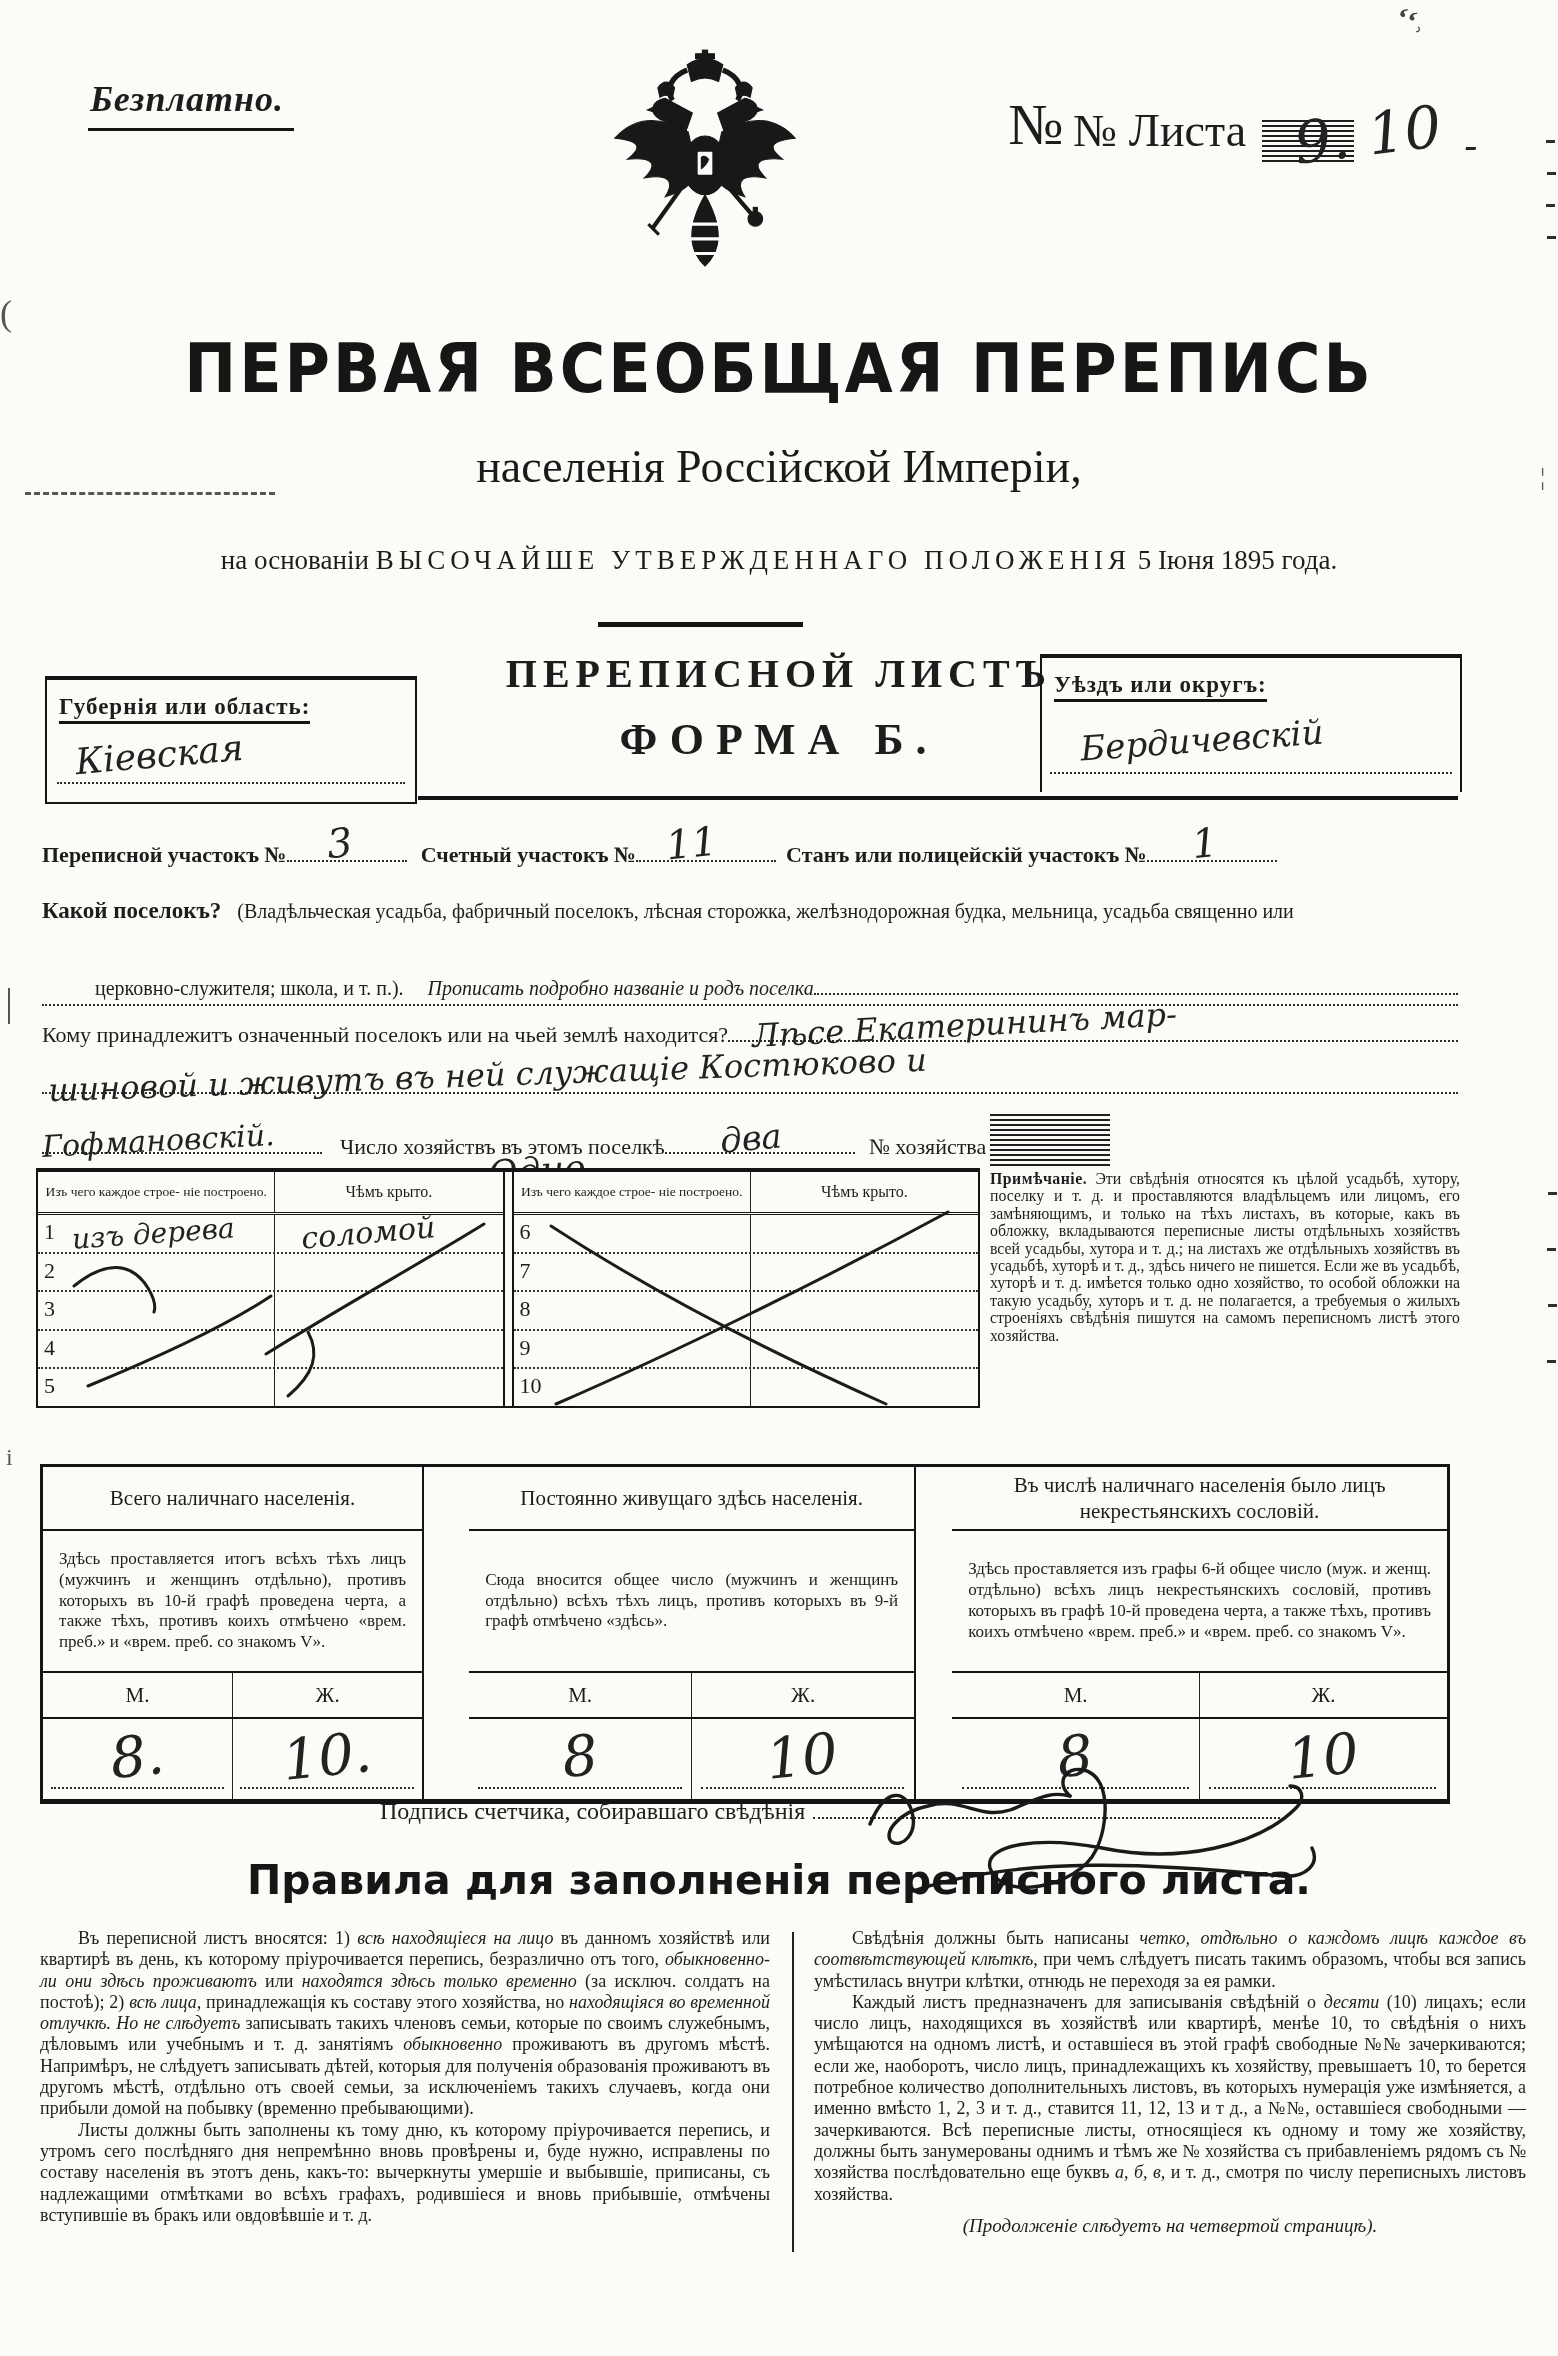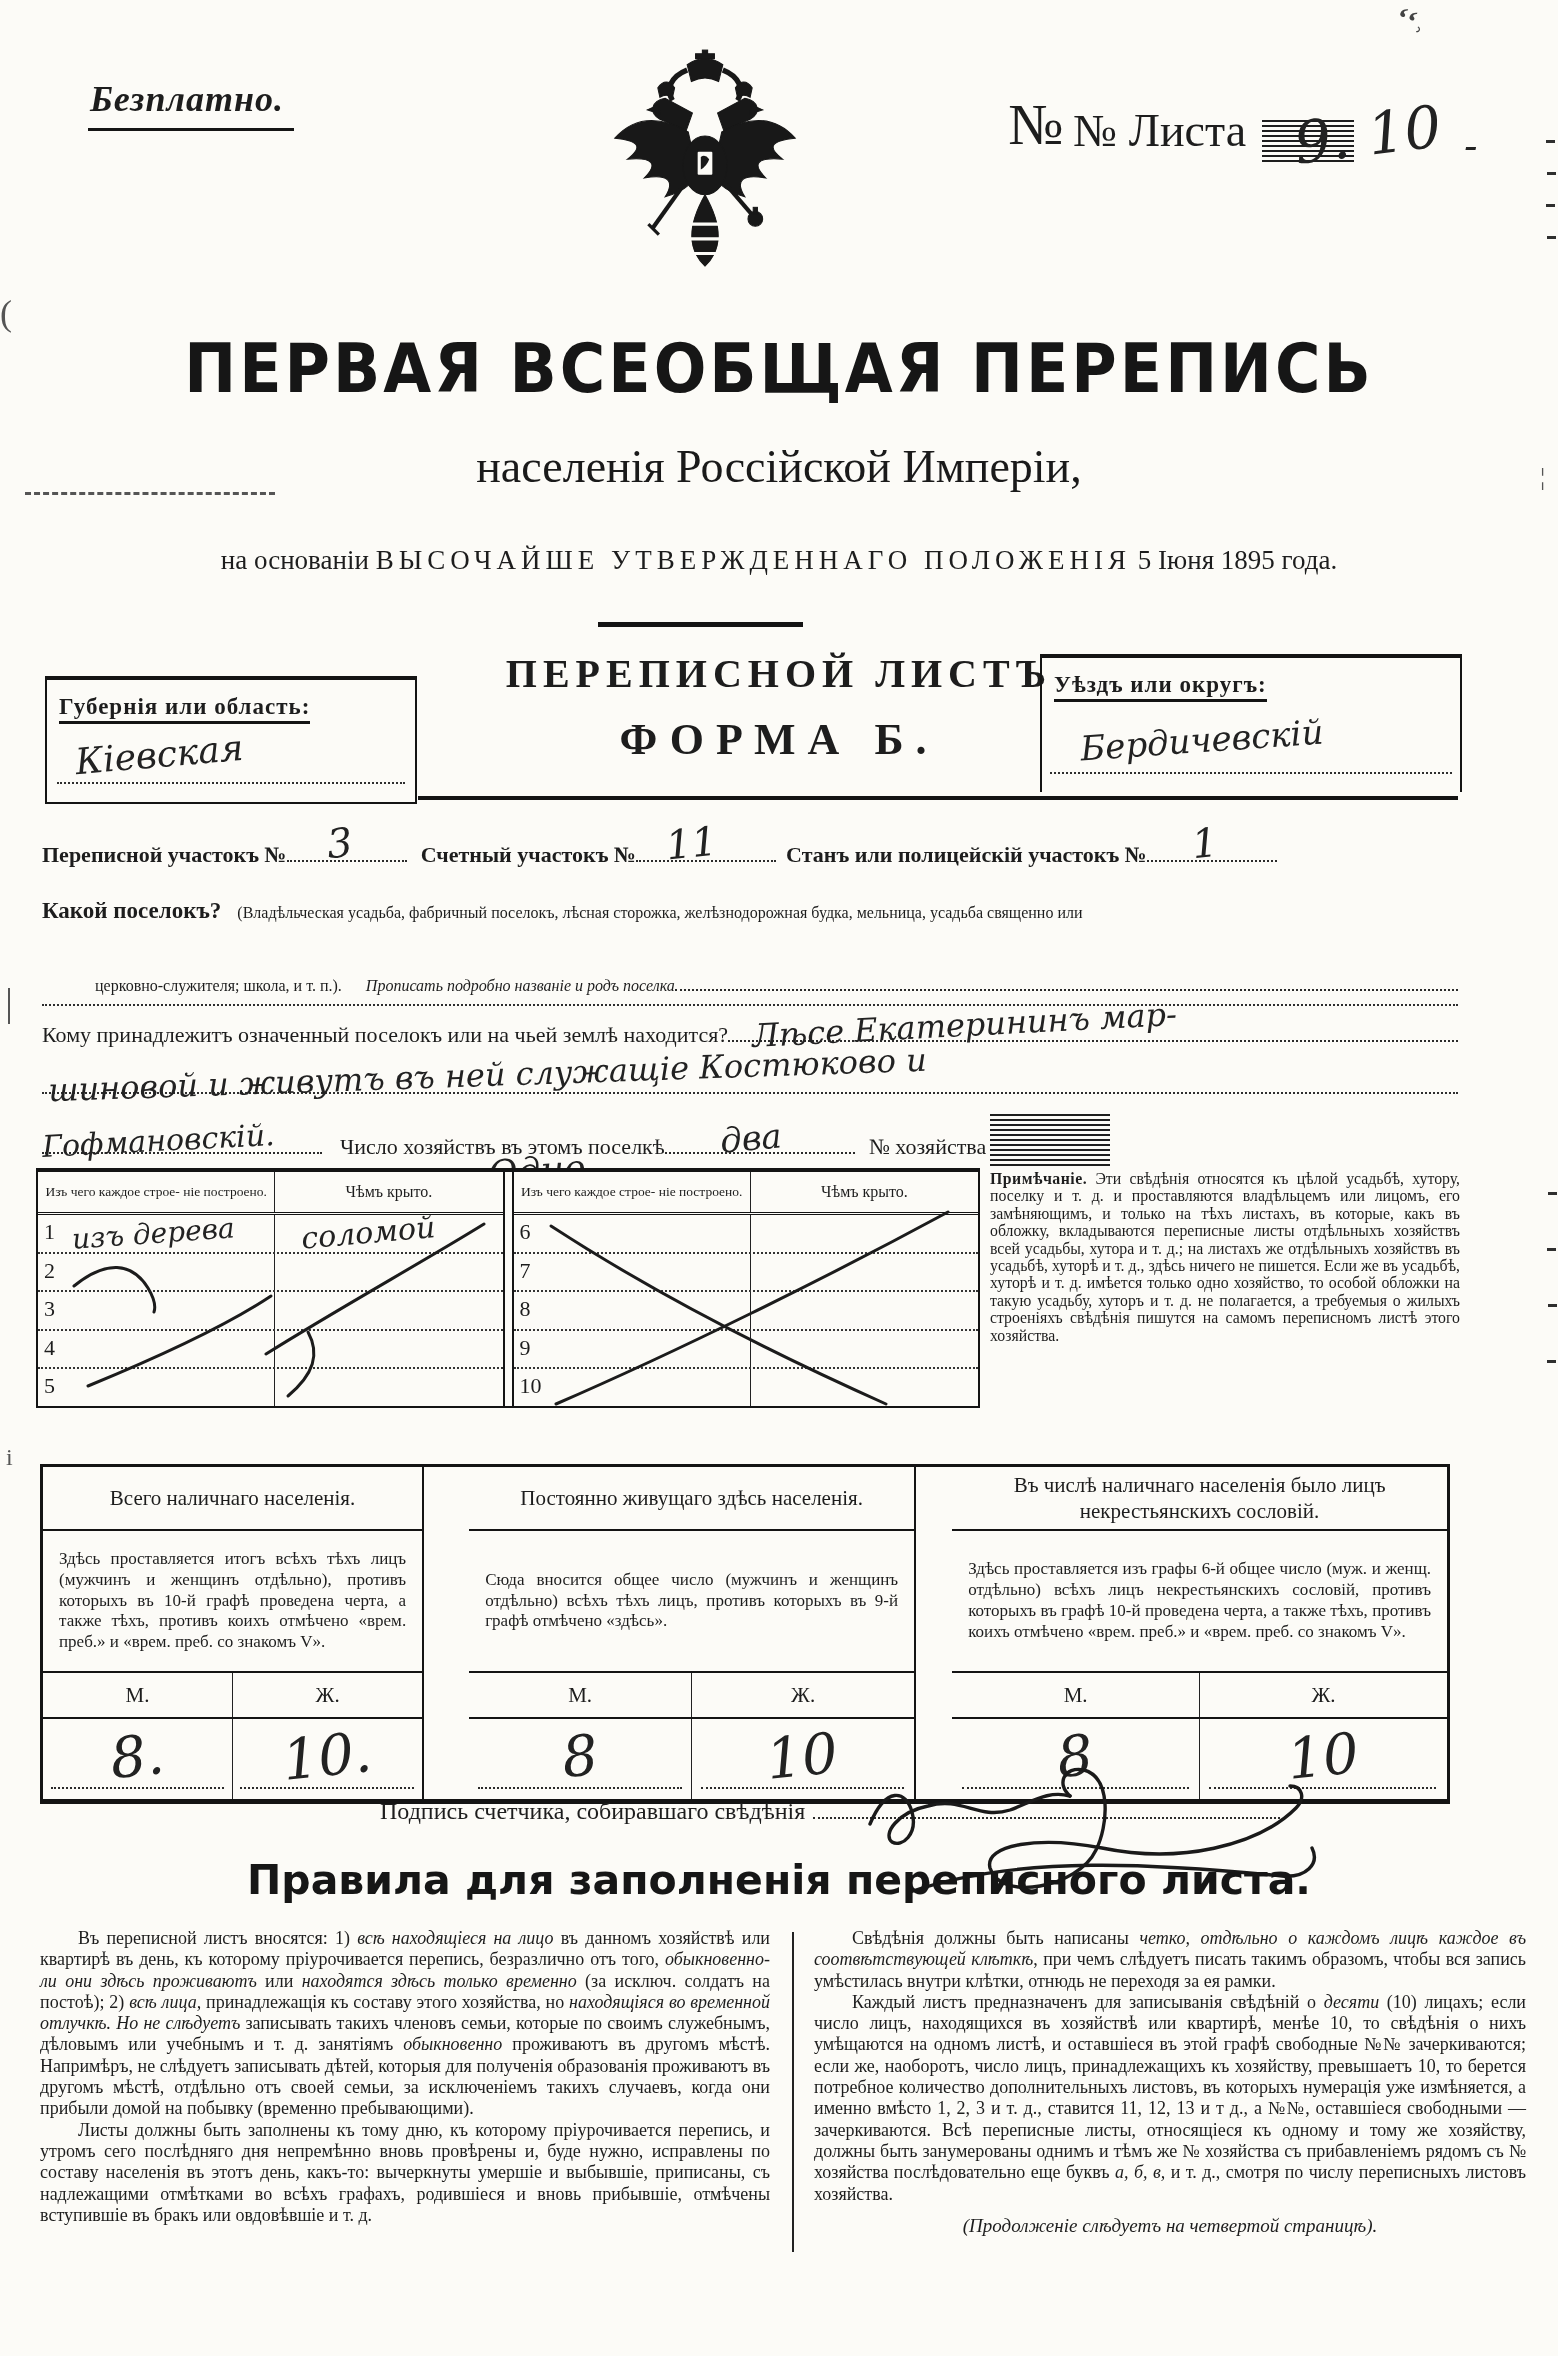--- a/index.html
+++ b/index.html
@@ -41,21 +41,21 @@
   .hdr-box .lbl .u{border-bottom:3px solid #141414;padding-bottom:2px;}
   .dotline{border-bottom:2px dotted #2e2e2e;}
   .form-title{width:100%;text-align:center;font-weight:bold;font-size:40px;letter-spacing:6px;white-space:nowrap;}
   .form-b{width:100%;text-align:center;font-weight:bold;font-size:44px;letter-spacing:12px;white-space:nowrap;}
   .hline{background:#141414;}
   
   .bodyline{display:flex;align-items:baseline;font-size:22px;white-space:nowrap;}
   .bodyline .lbl-b{font-weight:600;}
   .fill{position:relative;display:inline-block;border-bottom:2px dotted #2a2a2a;height:6px;}
   .fill .hw{position:absolute;bottom:-6px;left:14px;}
-  .small-hint{font-size:16px;}
+  .small-hint{font-size:20px;}
   .it{font-style:italic;margin-top:19px;}
   
   .btable{border:2px solid #141414;border-top-width:4px;display:flex;background:#fcfbf7;}
   .bt-sub{flex:1;display:flex;flex-direction:column;}
   .bt-mid{width:7px;border-left:2px solid #141414;border-right:2px solid #141414;}
   .bt-head{display:flex;border-bottom:3px double #141414;height:40px;}
   .bt-head .c1,.bt-head .c2{display:flex;align-items:center;justify-content:center;text-align:center;}
   .bt-head .c1{width:51%;border-right:1px solid #222;font-size:13.5px;line-height:1.15;}
   .bt-head .c2{width:49%;font-size:16px;}
   .bt-row{display:flex;height:40px;border-bottom:2px dotted #333;position:relative;}

